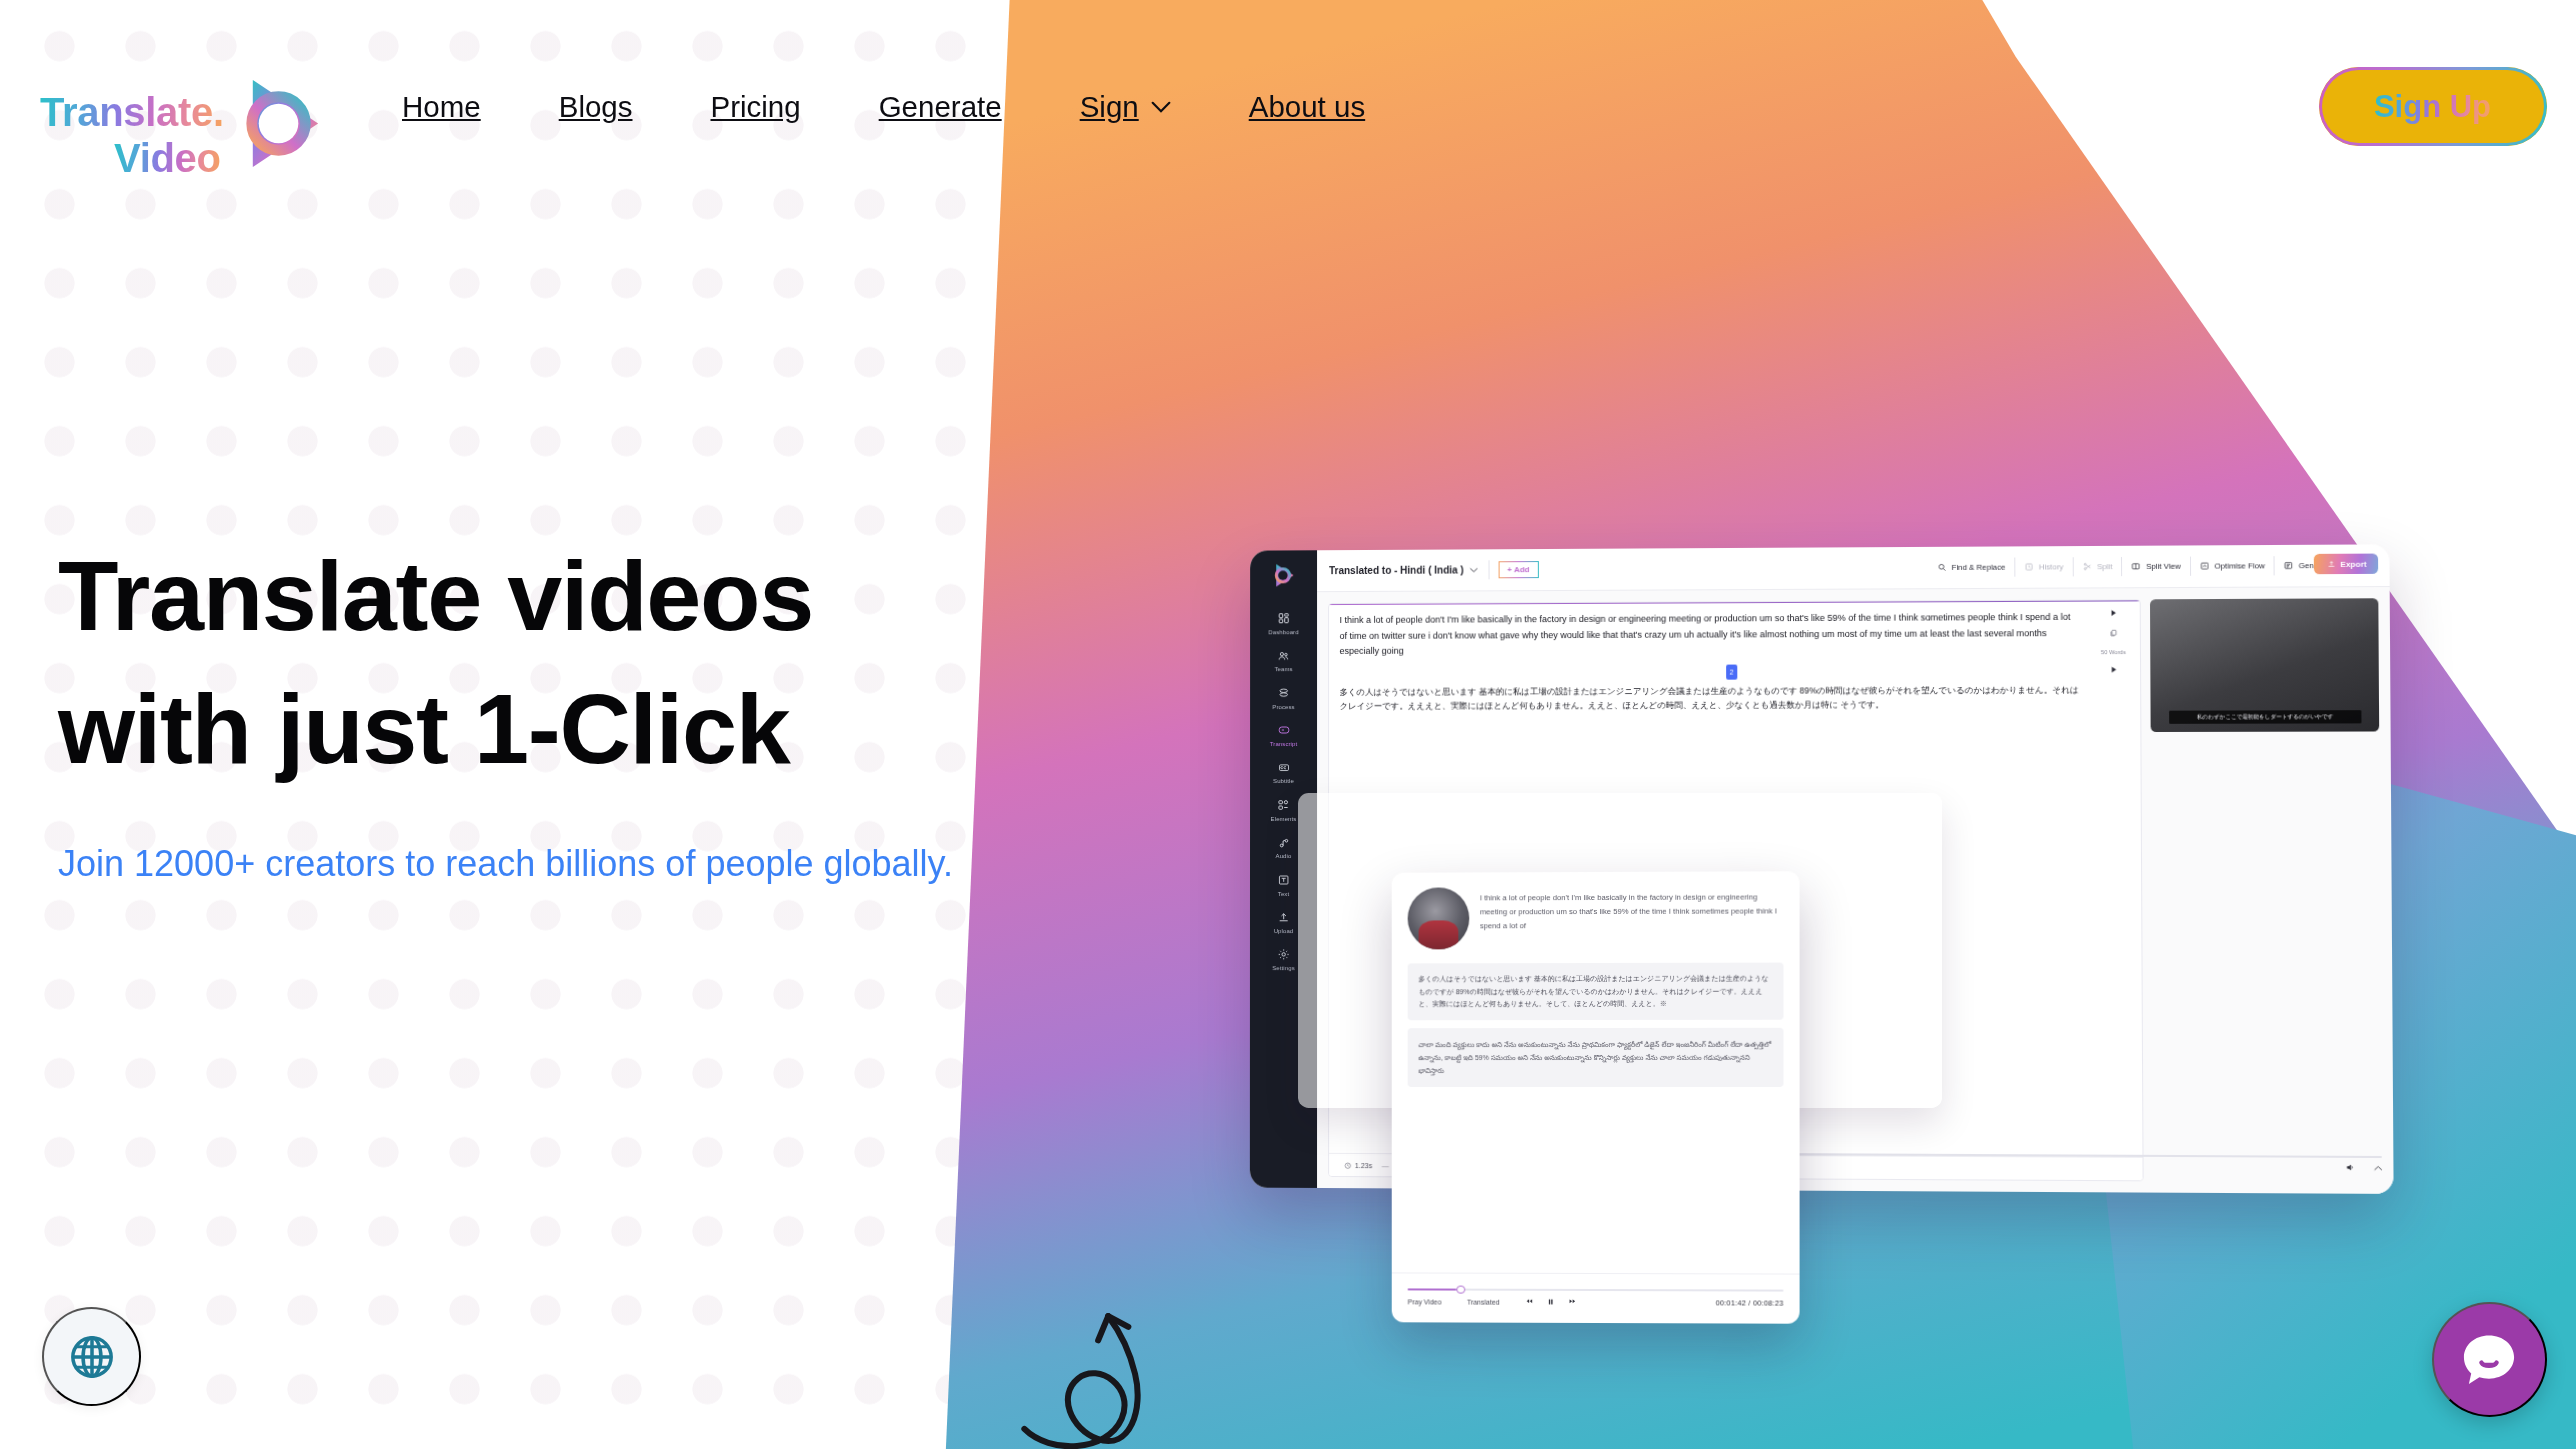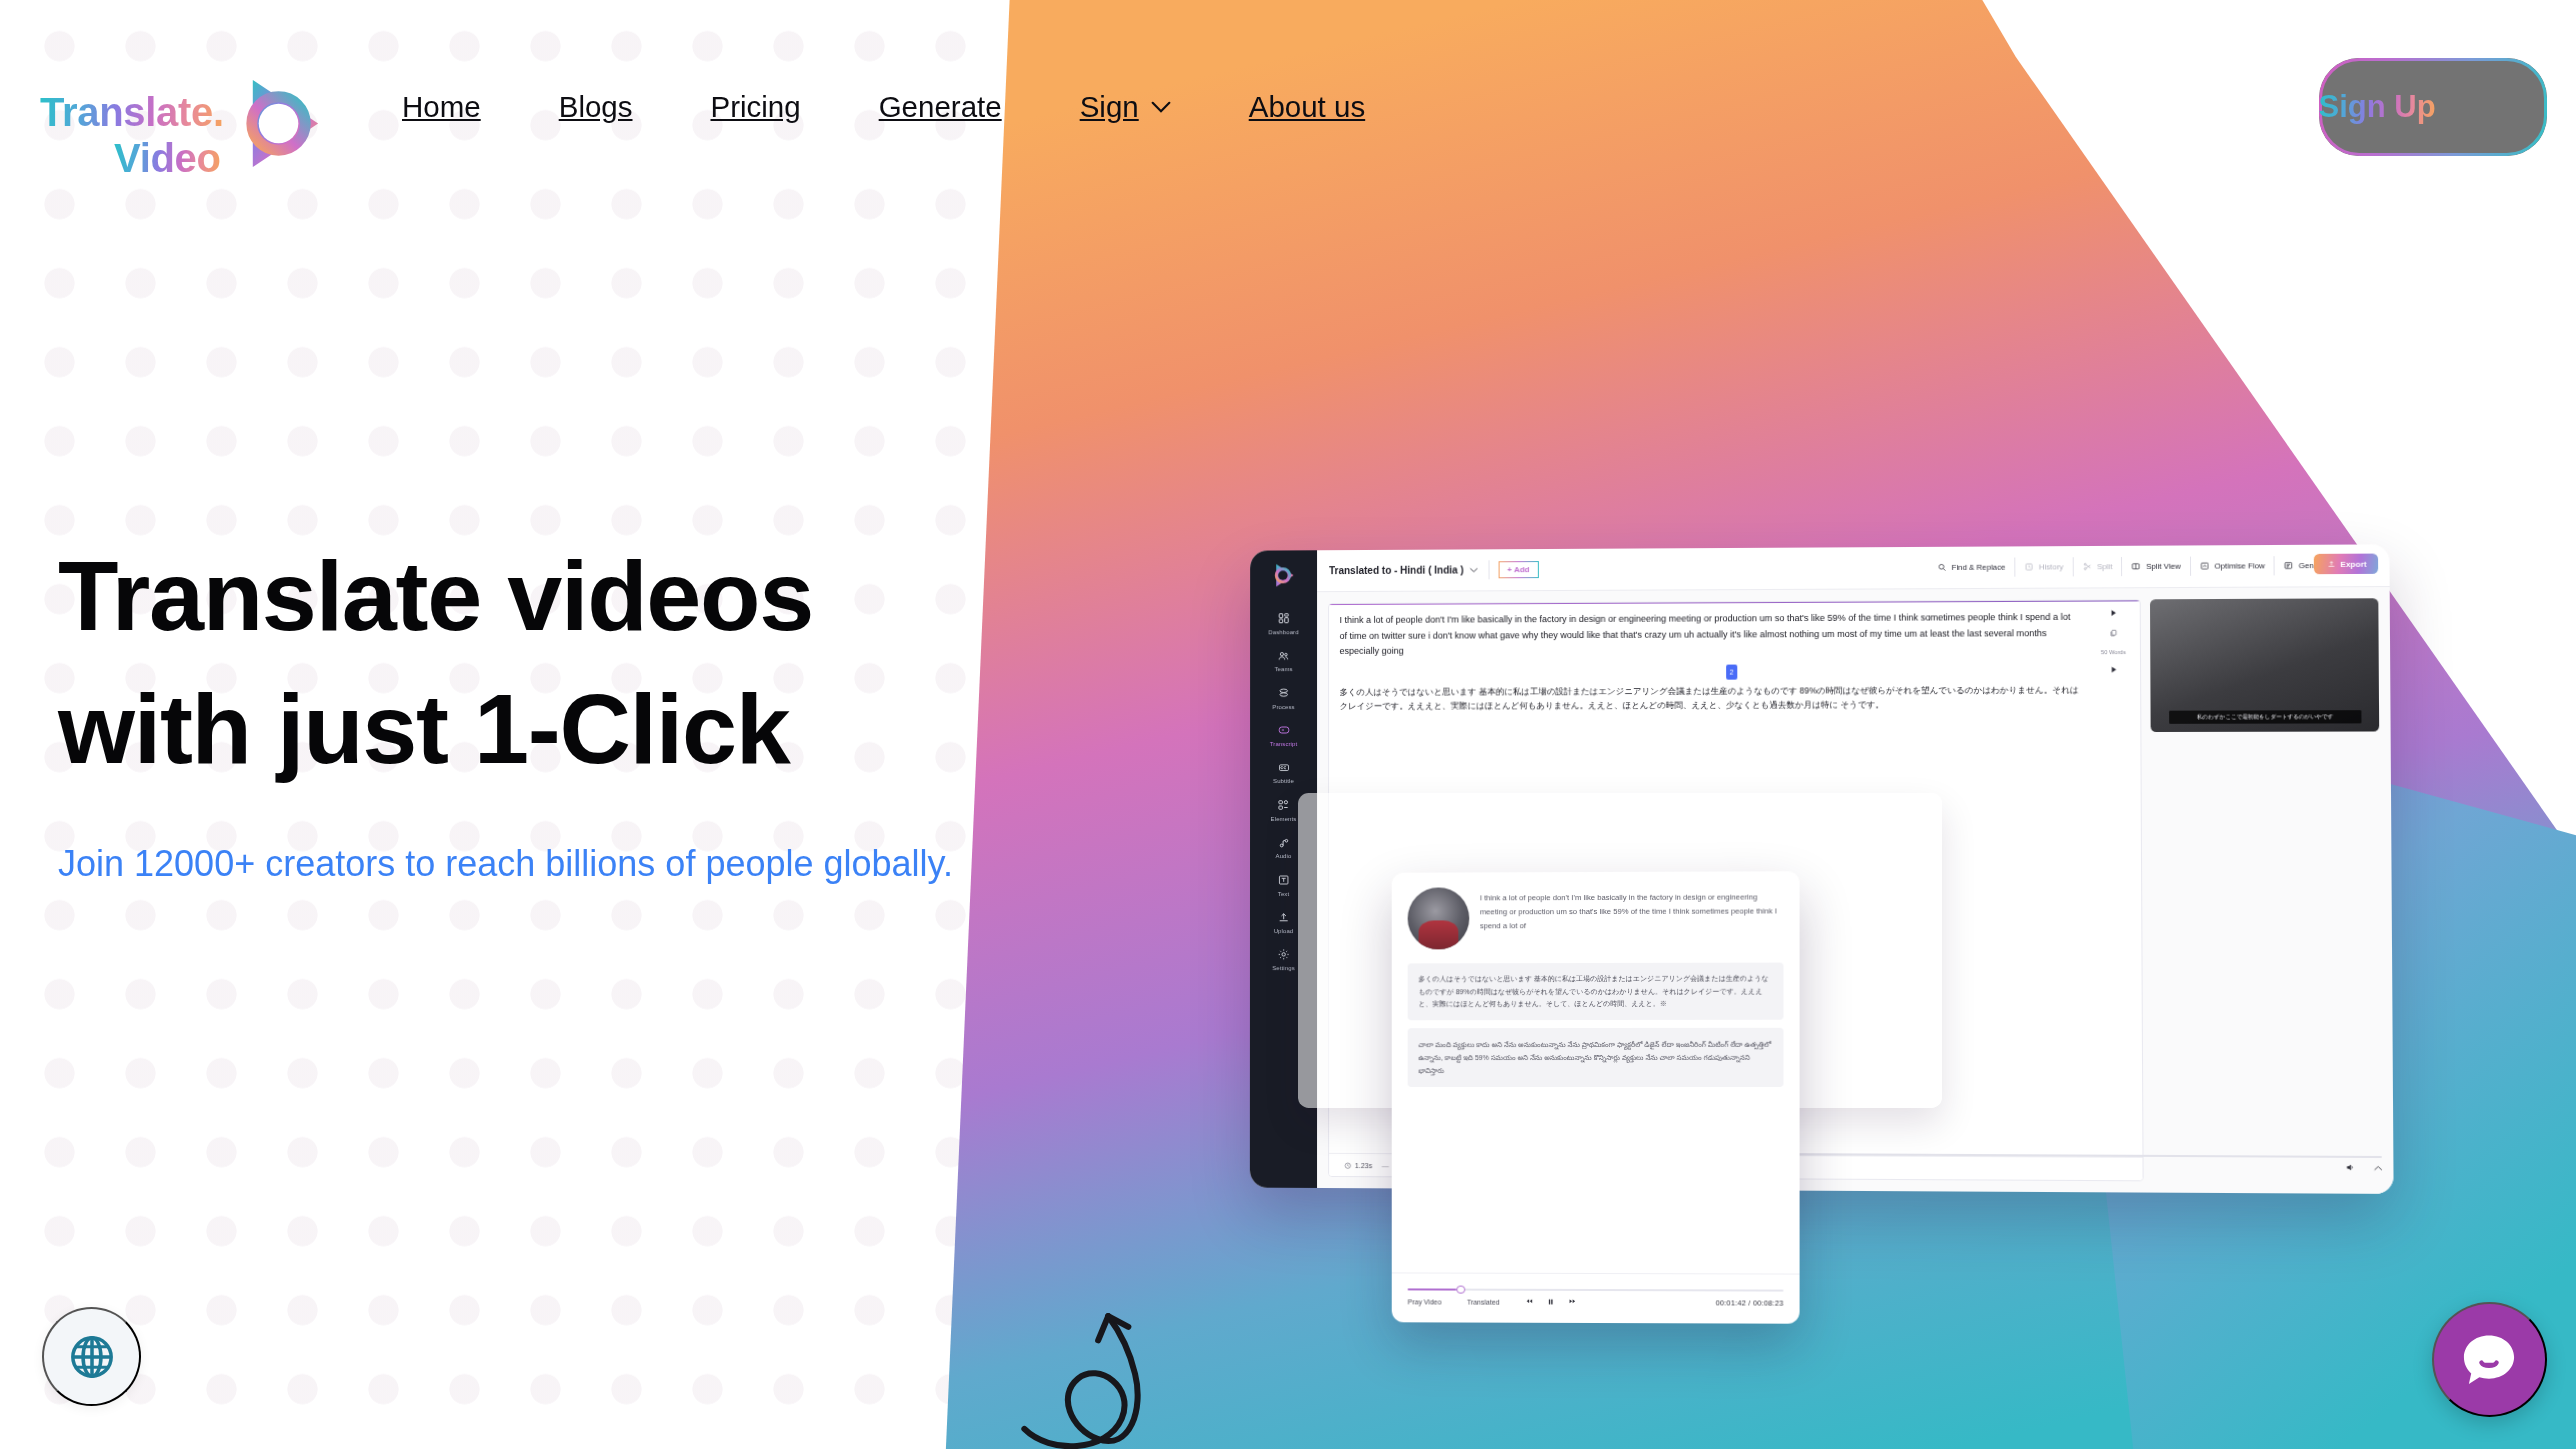--- a/index.html
+++ b/index.html
@@ -55,23 +55,23 @@
     display: flex; align-items: center; gap: 27px;
   }
   #login-btn {
     width: 199px; height: 79px; border-radius: 40px; border: none;
     background: linear-gradient(103deg,#f4a261 0%,#e07bb6 26%,#c06fd0 46%,#7fa8d9 72%,#35bfc4 100%);
     color: #fff; font-size: 31px; font-weight: 600; cursor: pointer;
     font-family: "Liberation Sans", sans-serif;
     display: flex; align-items: center; justify-content: center;
   }
   #signup-btn {
-    width: 228px; height: 98px; border-radius: 40px; cursor: pointer;
-    background: #737373; position: relative; border: none; padding: 0;
-    display: flex; align-items: center; 
+    width: 228px; height: 79px; border-radius: 40px; cursor: pointer;
+    background: #eab308; position: relative; border: none; padding: 0;
+    display: flex; align-items: center; justify-content: center;
   }
   #signup-btn::before {
     content: ""; position: absolute; inset: 0; border-radius: 40px; padding: 2.7px;
     background: linear-gradient(100deg,#d05ec0 0%,#b86fd0 30%,#7c9ad8 62%,#35bfc4 100%);
     -webkit-mask: linear-gradient(#fff 0 0) content-box, linear-gradient(#fff 0 0);
     -webkit-mask-composite: xor; mask-composite: exclude;
   }
   #signup-label { font-size: 31px; font-weight: 600; position: relative; }
 
   

